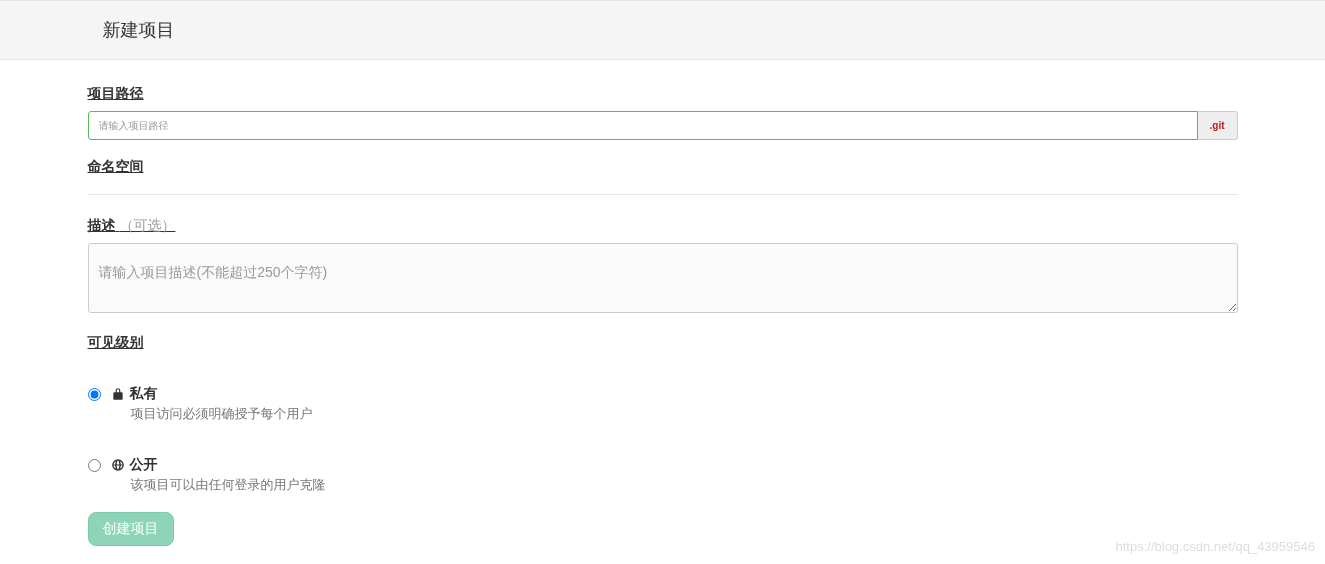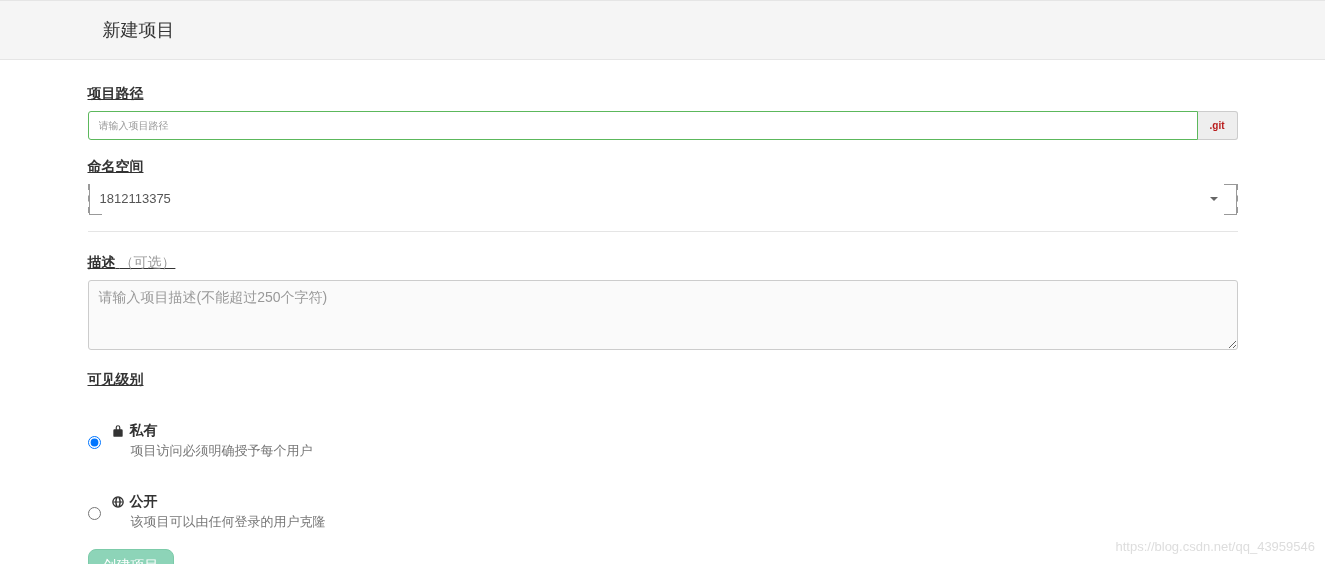--- a/index.html
+++ b/index.html
@@ -111,36 +111,36 @@
       border-top: 4px solid #666;
       margin-right: 8px;
     }
     .divider {
       border: none;
       border-top: 1px solid #e5e5e5;
       margin: 14px 0 22px 0;
     }
     .textarea {
       width: 100%;
-      padding: 8px 10px;
+      padding: 20px 10px;
       border: 1px solid #ccc;
       background: #fafafa;
       font-size: 14px;
       font-family: inherit;
       color: #555;
       resize: both;
       height: 70px;
       border-radius: 3px;
     }
     .textarea::placeholder {
       color: #999;
     }
     .radio-option {
       display: flex;
-      align-items: center;
+      align-items: flex-start;
       margin-bottom: 10px;
       margin-top: 33px;
     }
     .radio-option input[type="radio"] {
       margin-top: 3px;
       margin-right: 10px;
     }
     .radio-content {
       flex: 1;
     }
@@ -195,26 +195,20 @@
   <div class="form-group">
     <label class="form-label">项目路径</label>
     <div class="input-group">
       <input type="text" class="path-input" placeholder="请输入项目路径" style="">
       <span class="input-addon">.git</span>
     </div>
   </div>
 
   <div class="form-group">
     <label class="form-label">命名空间</label>
-    <div class="select-wrapper">
-      <div class="select-box">
-        <span class="select-value">1812113375</span>
-        <span class="caret"></span>
-      </div>
-    </div>
   </div>
 
   <hr class="divider">
 
   <div class="form-group">
     <label class="form-label">
       <span>描述</span>
       <span class="optional">（可选）</span>
     </label>
     <textarea class="textarea" placeholder="请输入项目描述(不能超过250个字符)" style=""></textarea>

